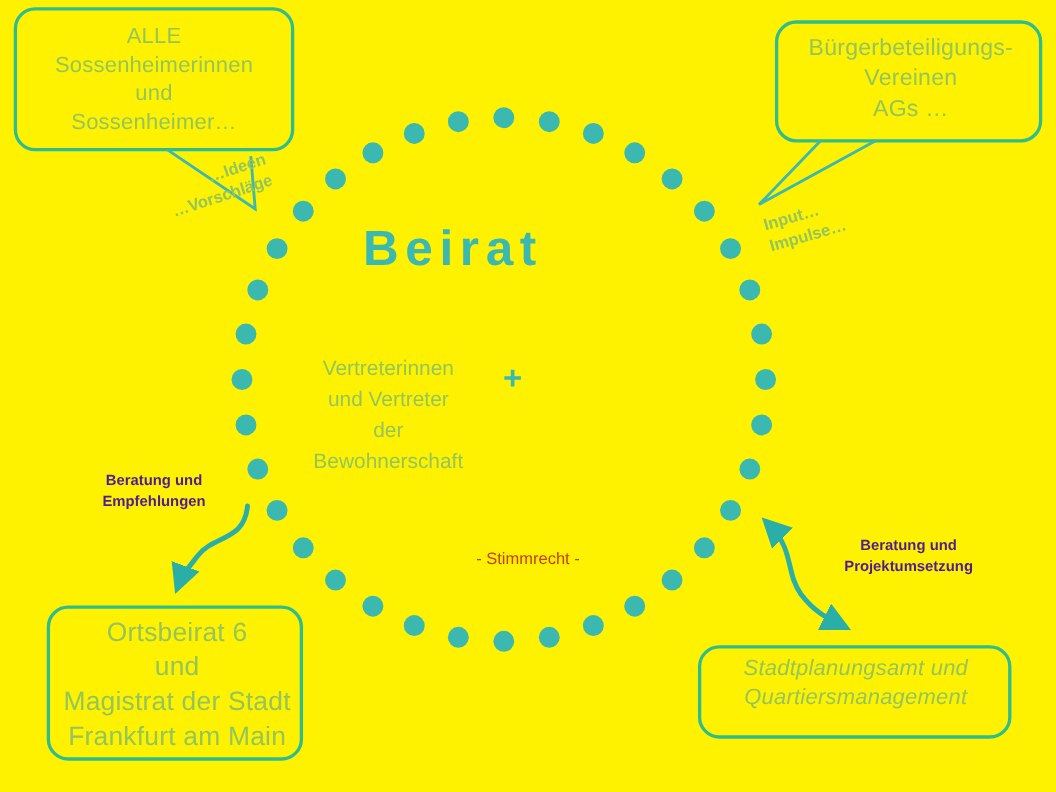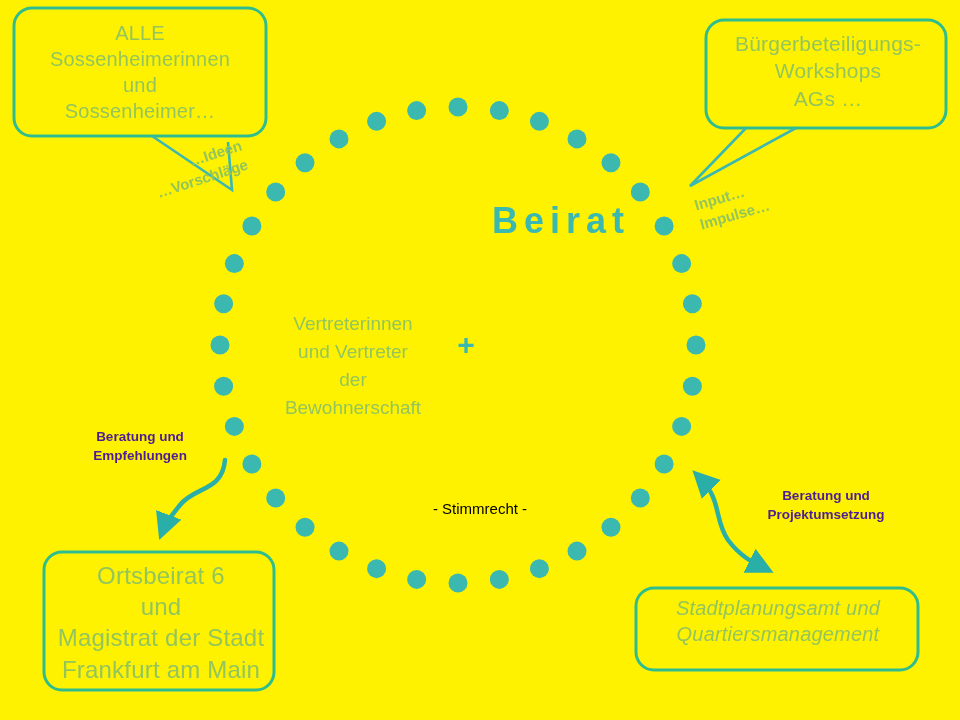--- a/index.html
+++ b/index.html
@@ -53,56 +53,56 @@
     left: 642px; top: 595px; width: 272px;
     font-size: 20px;
     font-style: italic;
   }
 
   
   #beirat-title {
     position: absolute;
     left: 330px; top: 200px;
     width: 300px;
-    text-align: right;
-    font-size: 36px;
+    text-align: left;
+    font-size: 45px;
     font-weight: bold;
     color: #3BB8B0;
     letter-spacing: 6px;
   }
 
   
   .center-col {
     position: absolute;
     text-align: center;
     color: #93C55C;
     font-size: 19px;
     line-height: 1.48;
     white-space: pre-line;
   }
-  #center-left-col { left: 268px; top: 310px; width: 170px; }
+  #center-left-col { left: 268px; top: 322px; width: 170px; }
   #center-right-col { left: 470px; top: 310px; width: 178px; }
 
   #center-plus {
     position: absolute;
     left: 443px; top: 330px;
     width: 46px;
     text-align: center;
     font-size: 30px;
     font-weight: bold;
     color: #3BB8B0;
     line-height: 1;
   }
 
   #stimmrecht {
     position: absolute;
     left: 360px; top: 500px;
     width: 240px;
     text-align: center;
-    color: #000000;
+    color: #c2410c;
     font-size: 15px;
   }
 
   
   .rot-label {
     position: absolute;
     color: #93C55C;
     font-size: 15px;
     font-weight: bold;
     line-height: 1.35;
@@ -209,21 +209,21 @@
 
     <path d="M 700 478 C 722 500 714 520 728 540 C 740 556 752 562 764 568" fill="none" stroke="#2AAFA8" stroke-width="4.5" stroke-linecap="round" marker-start="url(#arrowhead-teal-start)" marker-end="url(#arrowhead-teal)"></path>
   </svg>
 
   <div class="bubble-text" id="bubble-tl-text">ALLE
 Sossenheimerinnen
 und
 Sossenheimer…</div>
 
   <div class="bubble-text" id="bubble-tr-text">Bürgerbeteiligungs-
-Workshops
+Vereinen
 AGs …</div>
 
   <div id="beirat-title">Beirat</div>
 
   <div class="center-col" id="center-left-col">Vertreterinnen
 und Vertreter
 der
 Bewohnerschaft</div>
 
   <div id="center-plus">+</div>

